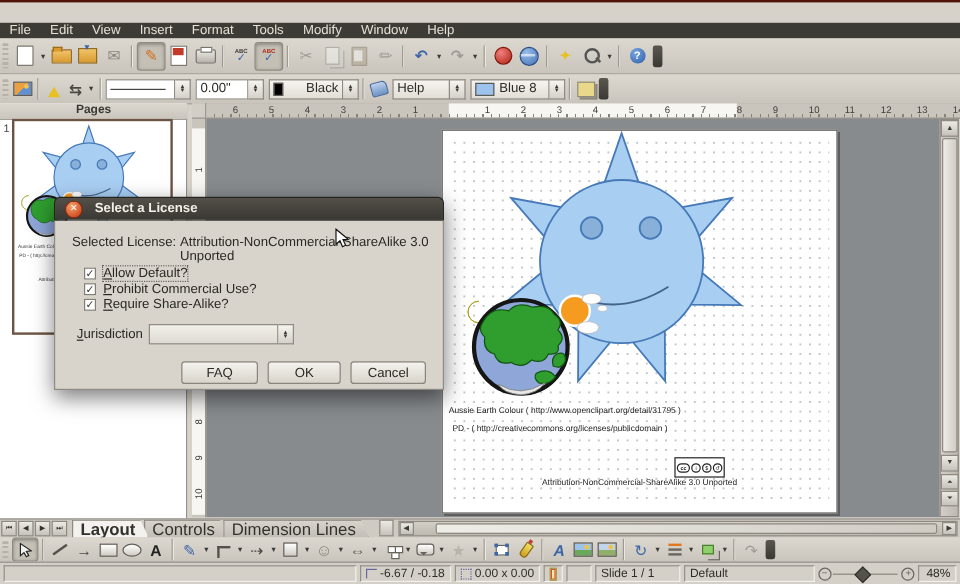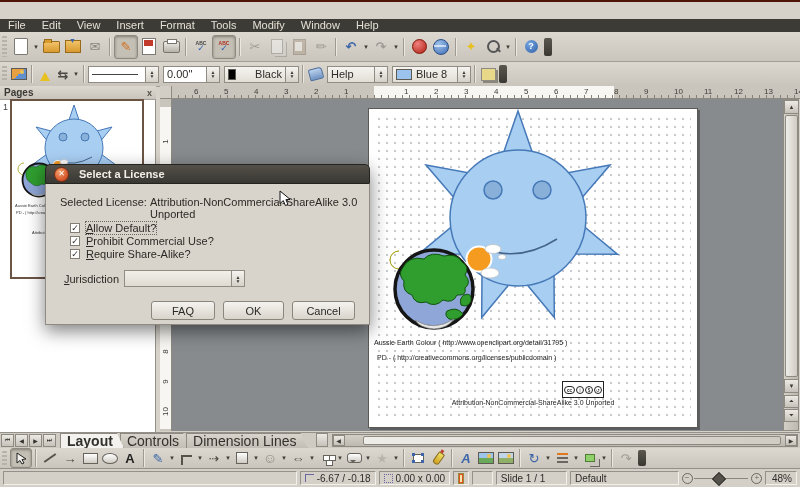--- a/index.html
+++ b/index.html
@@ -109,21 +109,21 @@
   .spin{width:13px;height:17px;box-sizing:border-box;background:linear-gradient(#f6f4f0,#d5d1c9);
     border:1px solid #908c84;border-left:none;display:flex;flex-direction:column;
     align-items:center;justify-content:center;font-size:5px;color:#3c3a35;line-height:4px;}
 
   
   .pages-panel{left:0;top:86px;width:156px;height:346px;background:#fff;
     border-right:1px solid #94908a;box-sizing:border-box;}
   .pages-header{left:0;top:86px;width:156px;height:14px;
     background:linear-gradient(#dcd8d0,#c9c5bd);border-bottom:1px solid #a39f97;
     display:flex;align-items:center;justify-content:space-between;box-sizing:border-box;
-    padding:0 4px;font-size:10px;font-weight:bold;color:#3b3934;}
+    padding:0 4px;font-size:10px;font-weight:bold;color:#3b3934;flex-direction:column;}
   .pp-close{font-size:9px;color:#55524c;}
   .thumb-num{left:3px;top:102px;font-size:9px;color:#444;}
   .thumb{left:10px;top:99px;width:134px;height:180px;background:#fff;
     border:2px solid #6b5444;box-sizing:border-box;}
 
   
   .hruler{left:172px;top:86px;width:628px;height:13px;background:#c9c5bd;
     border-bottom:1px solid #8e8a82;box-sizing:border-box;overflow:hidden;}
   .hruler .zone{position:absolute;top:0;height:12px;background:#f7f6f2;}
   .vruler{left:160px;top:99px;width:12px;height:332px;background:#c9c5bd;

